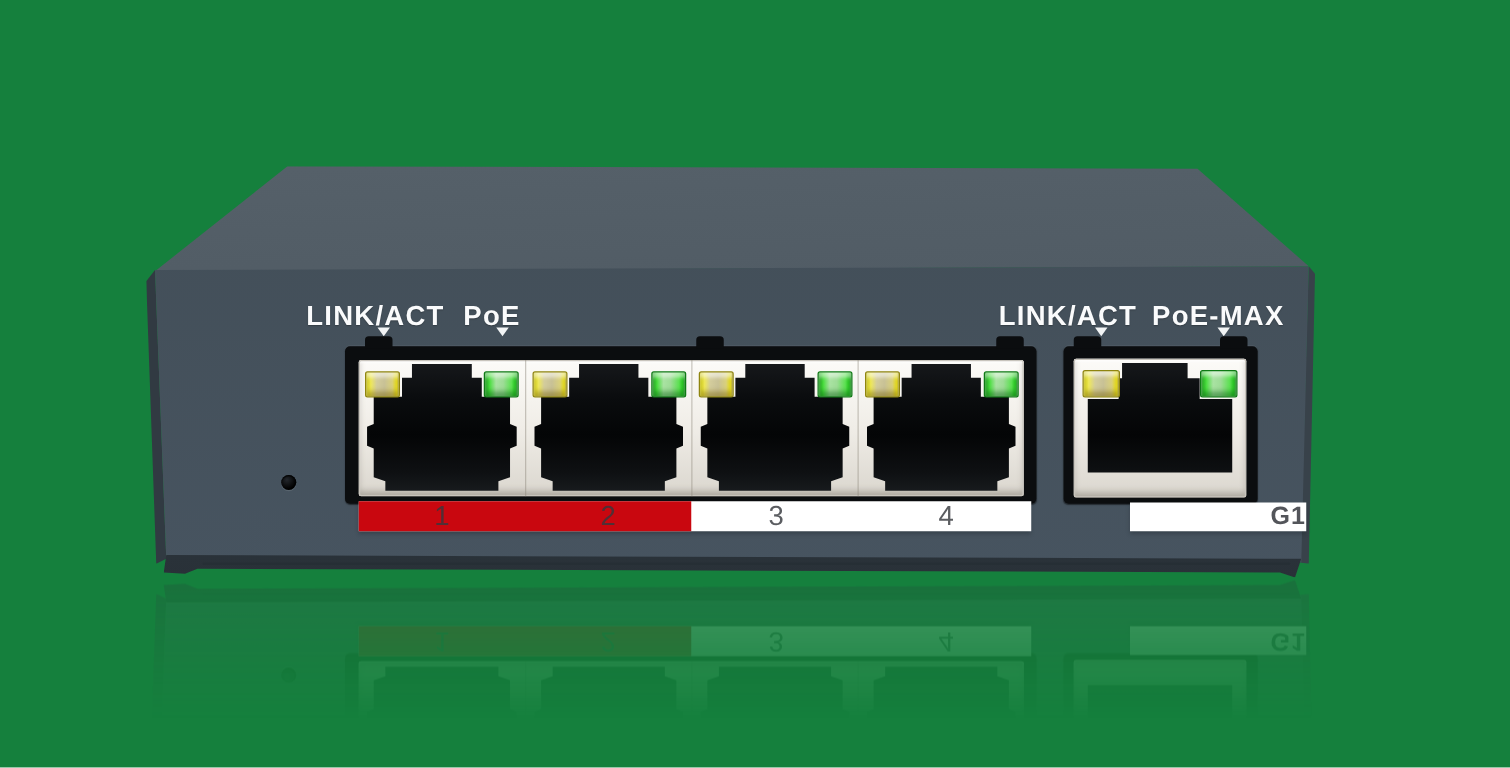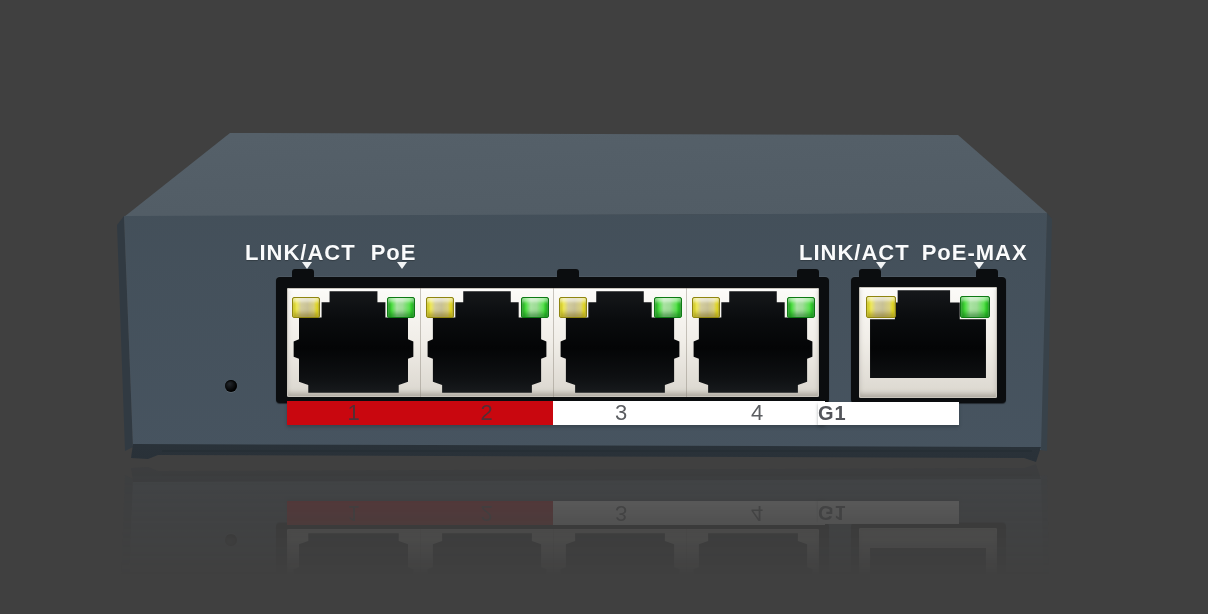--- a/index.html
+++ b/index.html
@@ -1,18 +1,18 @@
 <!DOCTYPE html>
 <html><head>
 <meta charset="utf-8">
 <style>
   html,body { margin:0; padding:0; background:#ffffff; }
   .scene {
     position:relative; width:1208px; height:614px; overflow:hidden;
-    background:#404040;
+    background:#15803d;
     font-family:"Liberation Sans","DejaVu Sans",sans-serif;
   }
   .device {
     position:absolute; left:0; top:0; width:1208px; height:462px;
     -webkit-box-reflect: below 2px linear-gradient(to bottom, rgba(0,0,0,0) 76%, rgba(0,0,0,0.19) 99%);
   }
   .abs { position:absolute; }
 
   
   .face-top {
@@ -114,22 +114,22 @@
     background:#ffffff; box-shadow:0 2px 3px rgba(30,36,42,.35);
     display:flex; align-items:center;
   }
   .strip.main { left:287px; top:401px; width:538px; height:24px; }
   .strip-cell {
     height:100%; text-align:center; font-size:22px; line-height:24px;
     color:#5b5d61; font-weight:400;
   }
   .strip-cell.red { background:#c9070f; color:#512f35; }
   .strip.g1 {
-    left:818px; top:402px; width:141px; height:23px;
-    justify-content:flex-start; font-size:20px; line-height:23px;
+    left:904px; top:402px; width:141px; height:23px;
+    justify-content:flex-end; font-size:20px; line-height:23px;
     font-weight:bold; color:#53555a; letter-spacing:1px;
   }
 </style>
 </head>
 <body>
 
 <div class="scene">
   <div class="device">
 
     <div class="abs face-top"></div>

